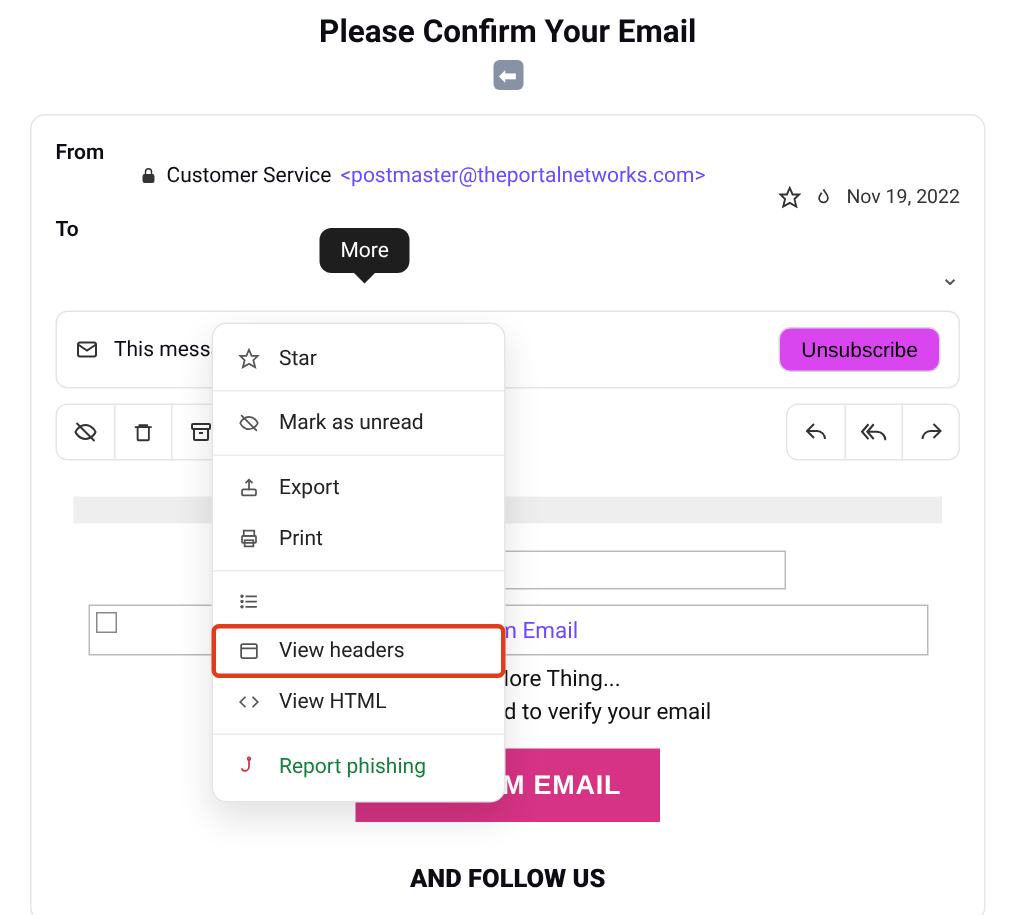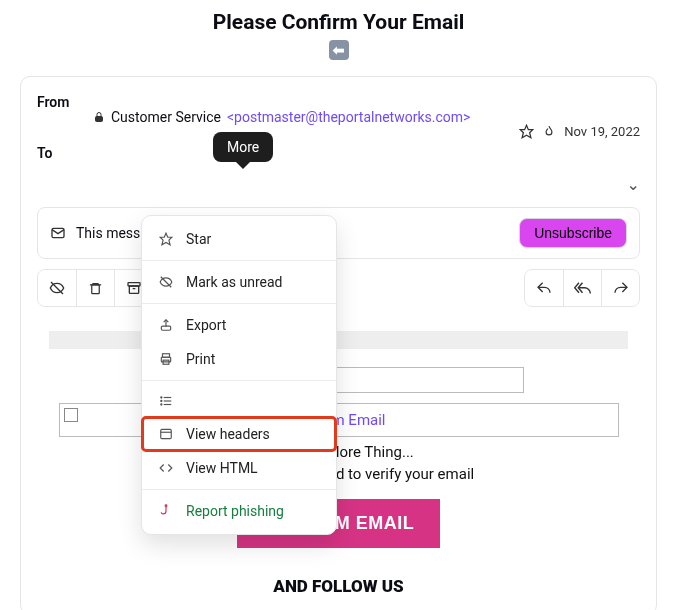--- a/index.html
+++ b/index.html
@@ -55,21 +55,21 @@
   .tb-btn{
     width:38px;height:36px;display:flex;align-items:center;justify-content:center;
     background:#fff;border:none;cursor:pointer;color:#333;
   }
   .tb-btn + .tb-btn{ border-left:1px solid #e5e5e8; }
   .tb-spacer{flex:1;}
   .highlight-more{
     outline:3px solid #e33a1c;outline-offset:-1px;border-radius:6px;
   }
   .tooltip{
-    position:absolute;top:132px;left:213px;
+    position:absolute;top:152px;left:213px;
     background:#1e1e1e;color:#fff;padding:7px 14px;border-radius:8px;font-size:14px;
   }
   .tooltip::after{
     content:"";position:absolute;top:100%;left:50%;transform:translateX(-50%);
     border:7px solid transparent;border-top-color:#1e1e1e;
   }
   .body-area{ padding: 24px 12px 0; position:relative; }
   .graybar{ background:#eee;height:18px;margin:0 0 18px;}
   .logo-box{
     border:1px solid #bbb;padding:4px 8px;width:370px;margin:0 auto 10px;

